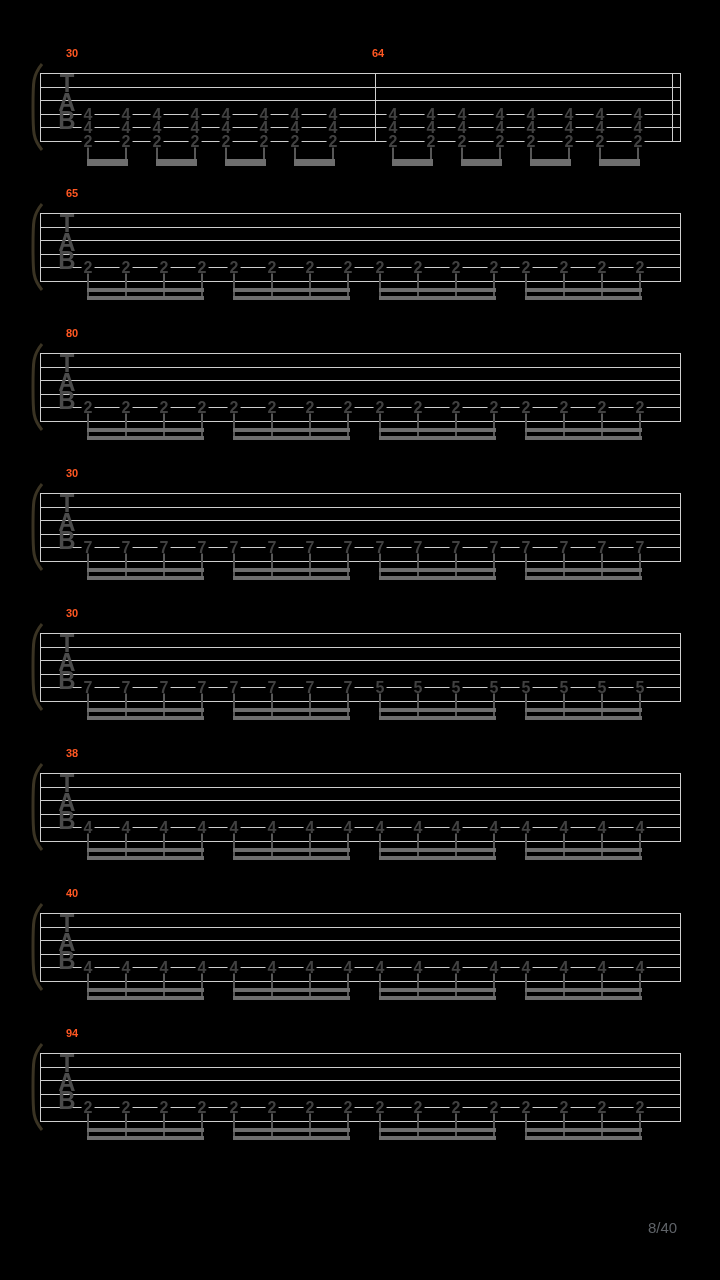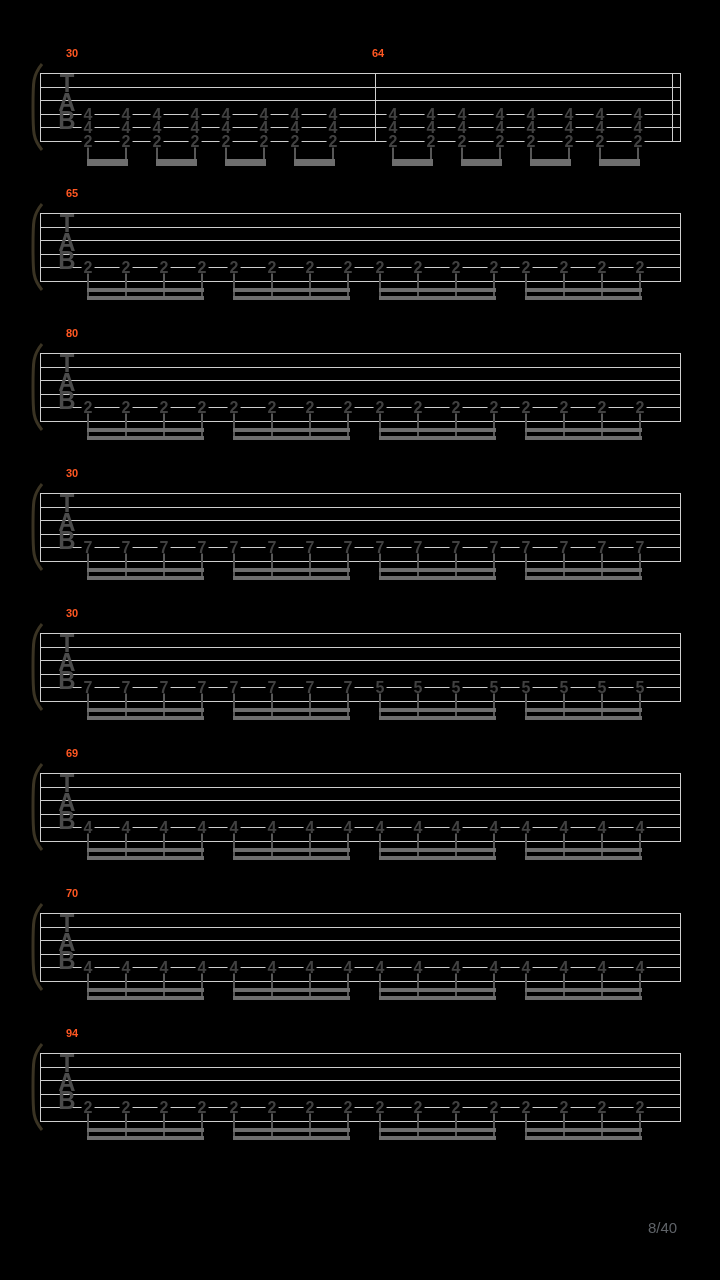--- a/index.html
+++ b/index.html
@@ -329,21 +329,21 @@
     <div style="position: absolute; left: 40px; top: 773px; width: 641px; height: 1px; background: rgb(207, 207, 207);"></div>
     <div style="position: absolute; left: 40px; top: 786.5px; width: 641px; height: 1px; background: rgb(207, 207, 207);"></div>
     <div style="position: absolute; left: 40px; top: 800px; width: 641px; height: 1px; background: rgb(207, 207, 207);"></div>
     <div style="position: absolute; left: 40px; top: 813.5px; width: 641px; height: 1px; background: rgb(207, 207, 207);"></div>
     <div style="position: absolute; left: 40px; top: 827px; width: 641px; height: 1px; background: rgb(207, 207, 207);"></div>
     <div style="position: absolute; left: 40px; top: 840.5px; width: 641px; height: 1px; background: rgb(207, 207, 207);"></div>
     <div style="position: absolute; left: 40px; top: 773px; width: 1px; height: 67.5px; background: rgb(207, 207, 207);"></div>
     <div style="position: absolute; left: 67px; top: 783px; transform: translate(-50%, -50%) scaleX(0.92); font: 700 26px &quot;Liberation Sans&quot;, sans-serif; color: rgb(75, 75, 75);">T</div>
     <div style="position: absolute; left: 67px; top: 801.5px; transform: translate(-50%, -50%) scaleX(0.92); font: 700 26px &quot;Liberation Sans&quot;, sans-serif; color: rgb(75, 75, 75);">A</div>
     <div style="position: absolute; left: 67px; top: 820px; transform: translate(-50%, -50%) scaleX(0.92); font: 700 26px &quot;Liberation Sans&quot;, sans-serif; color: rgb(75, 75, 75);">B</div>
-    <div style="position: absolute; left: 66px; top: 747px; font: 700 11px &quot;Liberation Sans&quot;, sans-serif; color: rgb(255, 87, 34);">69</div>
+    <div style="position: absolute; left: 66px; top: 747px; font: 700 11px &quot;Liberation Sans&quot;, sans-serif; color: rgb(255, 87, 34);">38</div>
     <div style="position: absolute; left: 87px; top: 833px; width: 2px; height: 27px; background: rgb(87, 87, 87);"></div>
     <div style="position: absolute; left: 125px; top: 833px; width: 2px; height: 27px; background: rgb(87, 87, 87);"></div>
     <div style="position: absolute; left: 163px; top: 833px; width: 2px; height: 27px; background: rgb(87, 87, 87);"></div>
     <div style="position: absolute; left: 201px; top: 833px; width: 2px; height: 27px; background: rgb(87, 87, 87);"></div>
     <div style="position: absolute; left: 233px; top: 833px; width: 2px; height: 27px; background: rgb(87, 87, 87);"></div>
     <div style="position: absolute; left: 271px; top: 833px; width: 2px; height: 27px; background: rgb(87, 87, 87);"></div>
     <div style="position: absolute; left: 309px; top: 833px; width: 2px; height: 27px; background: rgb(87, 87, 87);"></div>
     <div style="position: absolute; left: 347px; top: 833px; width: 2px; height: 27px; background: rgb(87, 87, 87);"></div>
     <div style="position: absolute; left: 379px; top: 833px; width: 2px; height: 27px; background: rgb(87, 87, 87);"></div>
     <div style="position: absolute; left: 417px; top: 833px; width: 2px; height: 27px; background: rgb(87, 87, 87);"></div>
@@ -384,21 +384,21 @@
     <div style="position: absolute; left: 40px; top: 913px; width: 641px; height: 1px; background: rgb(207, 207, 207);"></div>
     <div style="position: absolute; left: 40px; top: 926.5px; width: 641px; height: 1px; background: rgb(207, 207, 207);"></div>
     <div style="position: absolute; left: 40px; top: 940px; width: 641px; height: 1px; background: rgb(207, 207, 207);"></div>
     <div style="position: absolute; left: 40px; top: 953.5px; width: 641px; height: 1px; background: rgb(207, 207, 207);"></div>
     <div style="position: absolute; left: 40px; top: 967px; width: 641px; height: 1px; background: rgb(207, 207, 207);"></div>
     <div style="position: absolute; left: 40px; top: 980.5px; width: 641px; height: 1px; background: rgb(207, 207, 207);"></div>
     <div style="position: absolute; left: 40px; top: 913px; width: 1px; height: 67.5px; background: rgb(207, 207, 207);"></div>
     <div style="position: absolute; left: 67px; top: 923px; transform: translate(-50%, -50%) scaleX(0.92); font: 700 26px &quot;Liberation Sans&quot;, sans-serif; color: rgb(75, 75, 75);">T</div>
     <div style="position: absolute; left: 67px; top: 941.5px; transform: translate(-50%, -50%) scaleX(0.92); font: 700 26px &quot;Liberation Sans&quot;, sans-serif; color: rgb(75, 75, 75);">A</div>
     <div style="position: absolute; left: 67px; top: 960px; transform: translate(-50%, -50%) scaleX(0.92); font: 700 26px &quot;Liberation Sans&quot;, sans-serif; color: rgb(75, 75, 75);">B</div>
-    <div style="position: absolute; left: 66px; top: 887px; font: 700 11px &quot;Liberation Sans&quot;, sans-serif; color: rgb(255, 87, 34);">70</div>
+    <div style="position: absolute; left: 66px; top: 887px; font: 700 11px &quot;Liberation Sans&quot;, sans-serif; color: rgb(255, 87, 34);">40</div>
     <div style="position: absolute; left: 87px; top: 973px; width: 2px; height: 27px; background: rgb(87, 87, 87);"></div>
     <div style="position: absolute; left: 125px; top: 973px; width: 2px; height: 27px; background: rgb(87, 87, 87);"></div>
     <div style="position: absolute; left: 163px; top: 973px; width: 2px; height: 27px; background: rgb(87, 87, 87);"></div>
     <div style="position: absolute; left: 201px; top: 973px; width: 2px; height: 27px; background: rgb(87, 87, 87);"></div>
     <div style="position: absolute; left: 233px; top: 973px; width: 2px; height: 27px; background: rgb(87, 87, 87);"></div>
     <div style="position: absolute; left: 271px; top: 973px; width: 2px; height: 27px; background: rgb(87, 87, 87);"></div>
     <div style="position: absolute; left: 309px; top: 973px; width: 2px; height: 27px; background: rgb(87, 87, 87);"></div>
     <div style="position: absolute; left: 347px; top: 973px; width: 2px; height: 27px; background: rgb(87, 87, 87);"></div>
     <div style="position: absolute; left: 379px; top: 973px; width: 2px; height: 27px; background: rgb(87, 87, 87);"></div>
     <div style="position: absolute; left: 417px; top: 973px; width: 2px; height: 27px; background: rgb(87, 87, 87);"></div>

